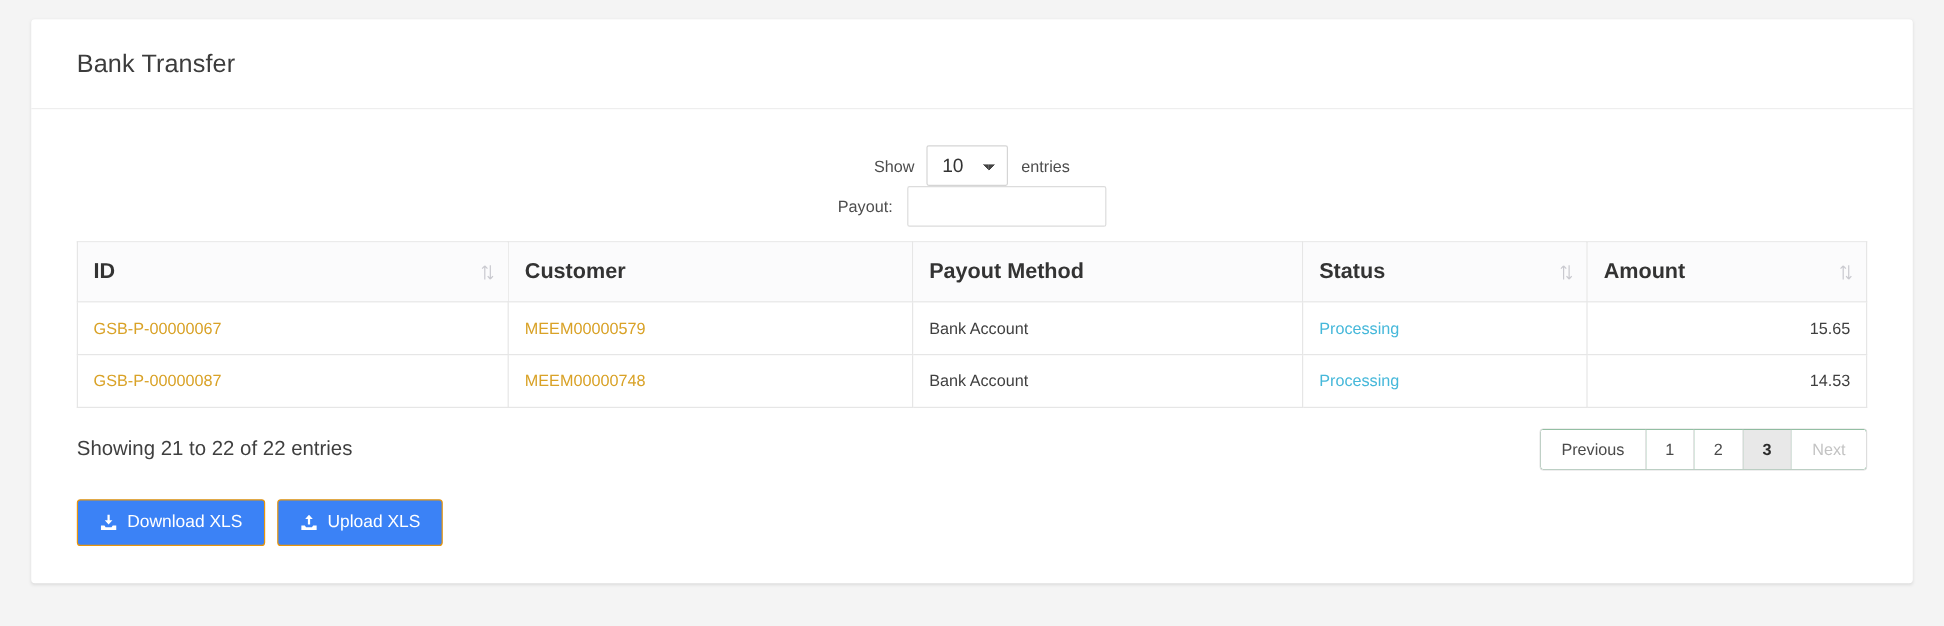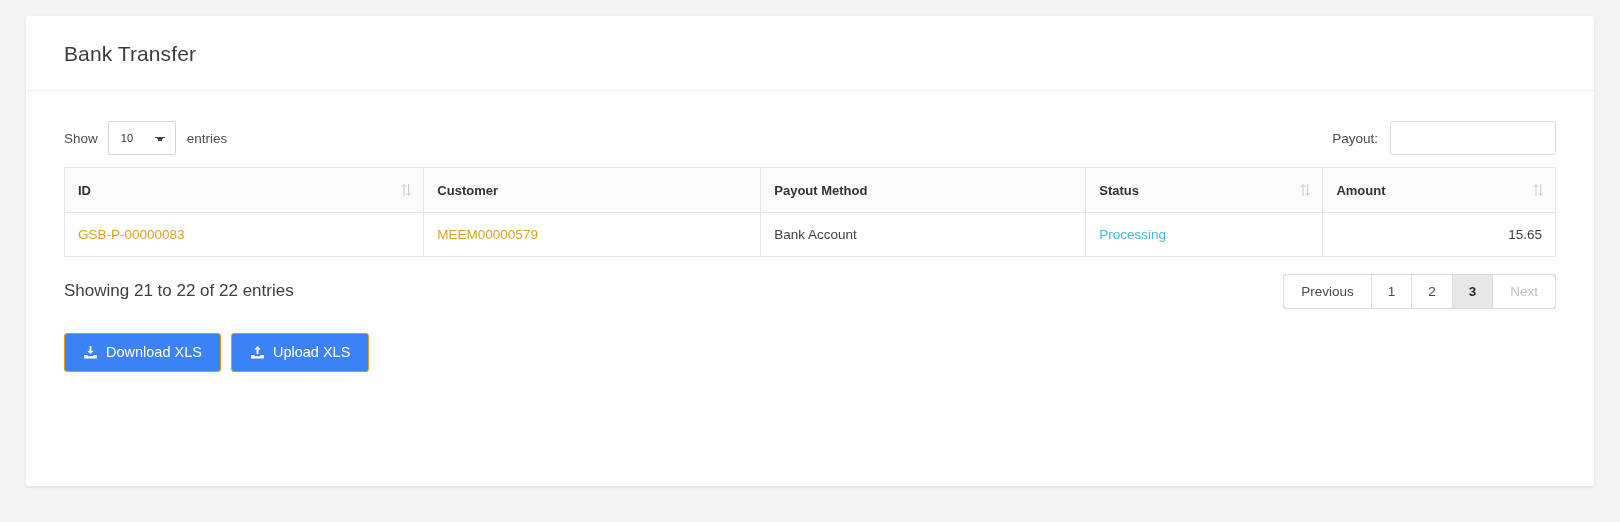--- a/index.html
+++ b/index.html
@@ -36,37 +36,38 @@
   .card-body {
     padding: 22px 38px 0 38px;
   }
 
   
   .table-controls {
     display: flex;
     align-items: center;
     justify-content: space-between;
     padding: 8px 0 12px 0;
+    flex-direction: column;
   }
   .length-box {
     display: flex;
     align-items: center;
     font-size: 13.5px;
     color: #4d4d4d;
   }
   .length-box .lbl { margin-right: 10px; }
   .length-select {
     appearance: none;
     -webkit-appearance: none;
     border: 1px solid #d5d5d5;
     background: #fff;
     height: 34px;
     width: 68px;
     padding: 0 22px 0 12px;
-    font-size: 11px;
+    font-size: 16px;
     font-family: "Liberation Sans", sans-serif;
     color: #333;
     border-radius: 2px;
     background-image:
       linear-gradient(45deg, transparent 50%, #444 50%),
       linear-gradient(135deg, #444 50%, transparent 50%);
     background-position:
       calc(100% - 15px) 15px,
       calc(100% - 10px) 15px;
     background-size: 5px 5px, 5px 5px;
@@ -101,21 +102,21 @@
     table-layout: fixed;
   }
   table.dt thead th {
     background: #fbfbfc;
     border: 1px solid #e6e6e6;
     border-bottom-width: 1px;
     font-weight: bold;
     color: #333333;
     text-align: left;
     padding: 14px 14px 14px 13px;
-    font-size: 13px;
+    font-size: 18px;
     position: relative;
     height: 45px;
     vertical-align: middle;
   }
   table.dt tbody td {
     border: 1px solid #e6e6e6;
     border-top: none;
     padding: 13px 13px;
     color: #3f3f3f;
     height: 44px;
@@ -282,30 +283,43 @@
                   <path d="M4 13.5 V2 M4 2 L1.8 4.4 M4 2 L6.2 4.4"></path>
                   <path d="M8.6 1.5 V13 M8.6 13 L6.4 10.6 M8.6 13 L10.8 10.6"></path>
                 </svg>
               </span>
             </th>
           </tr>
         </thead>
         <tbody>
           <tr>
             <td>
-              <a class="id-link" href="#">GSB-P-00000083</a>
+              <a class="id-link" href="#">GSB-P-00000067</a>
             </td>
             <td>
               <a class="cust-link" href="#">MEEM00000579</a>
             </td>
             <td>Bank Account</td>
             <td>
               <a class="status-link" href="#">Processing</a>
             </td>
             <td class="amount">15.65</td>
+          </tr>
+          <tr>
+            <td>
+              <a class="id-link" href="#">GSB-P-00000087</a>
+            </td>
+            <td>
+              <a class="cust-link" href="#">MEEM00000748</a>
+            </td>
+            <td>Bank Account</td>
+            <td>
+              <a class="status-link" href="#">Processing</a>
+            </td>
+            <td class="amount">14.53</td>
           </tr>
         </tbody>
       </table>
 
       <div class="table-footer">
         <div class="dt-info">Showing 21 to 22 of 22 entries</div>
         <div class="pagination">
           <a class="pg" href="#">Previous</a>
           <a class="pg num" href="#">1</a>
           <a class="pg num" href="#">2</a>

